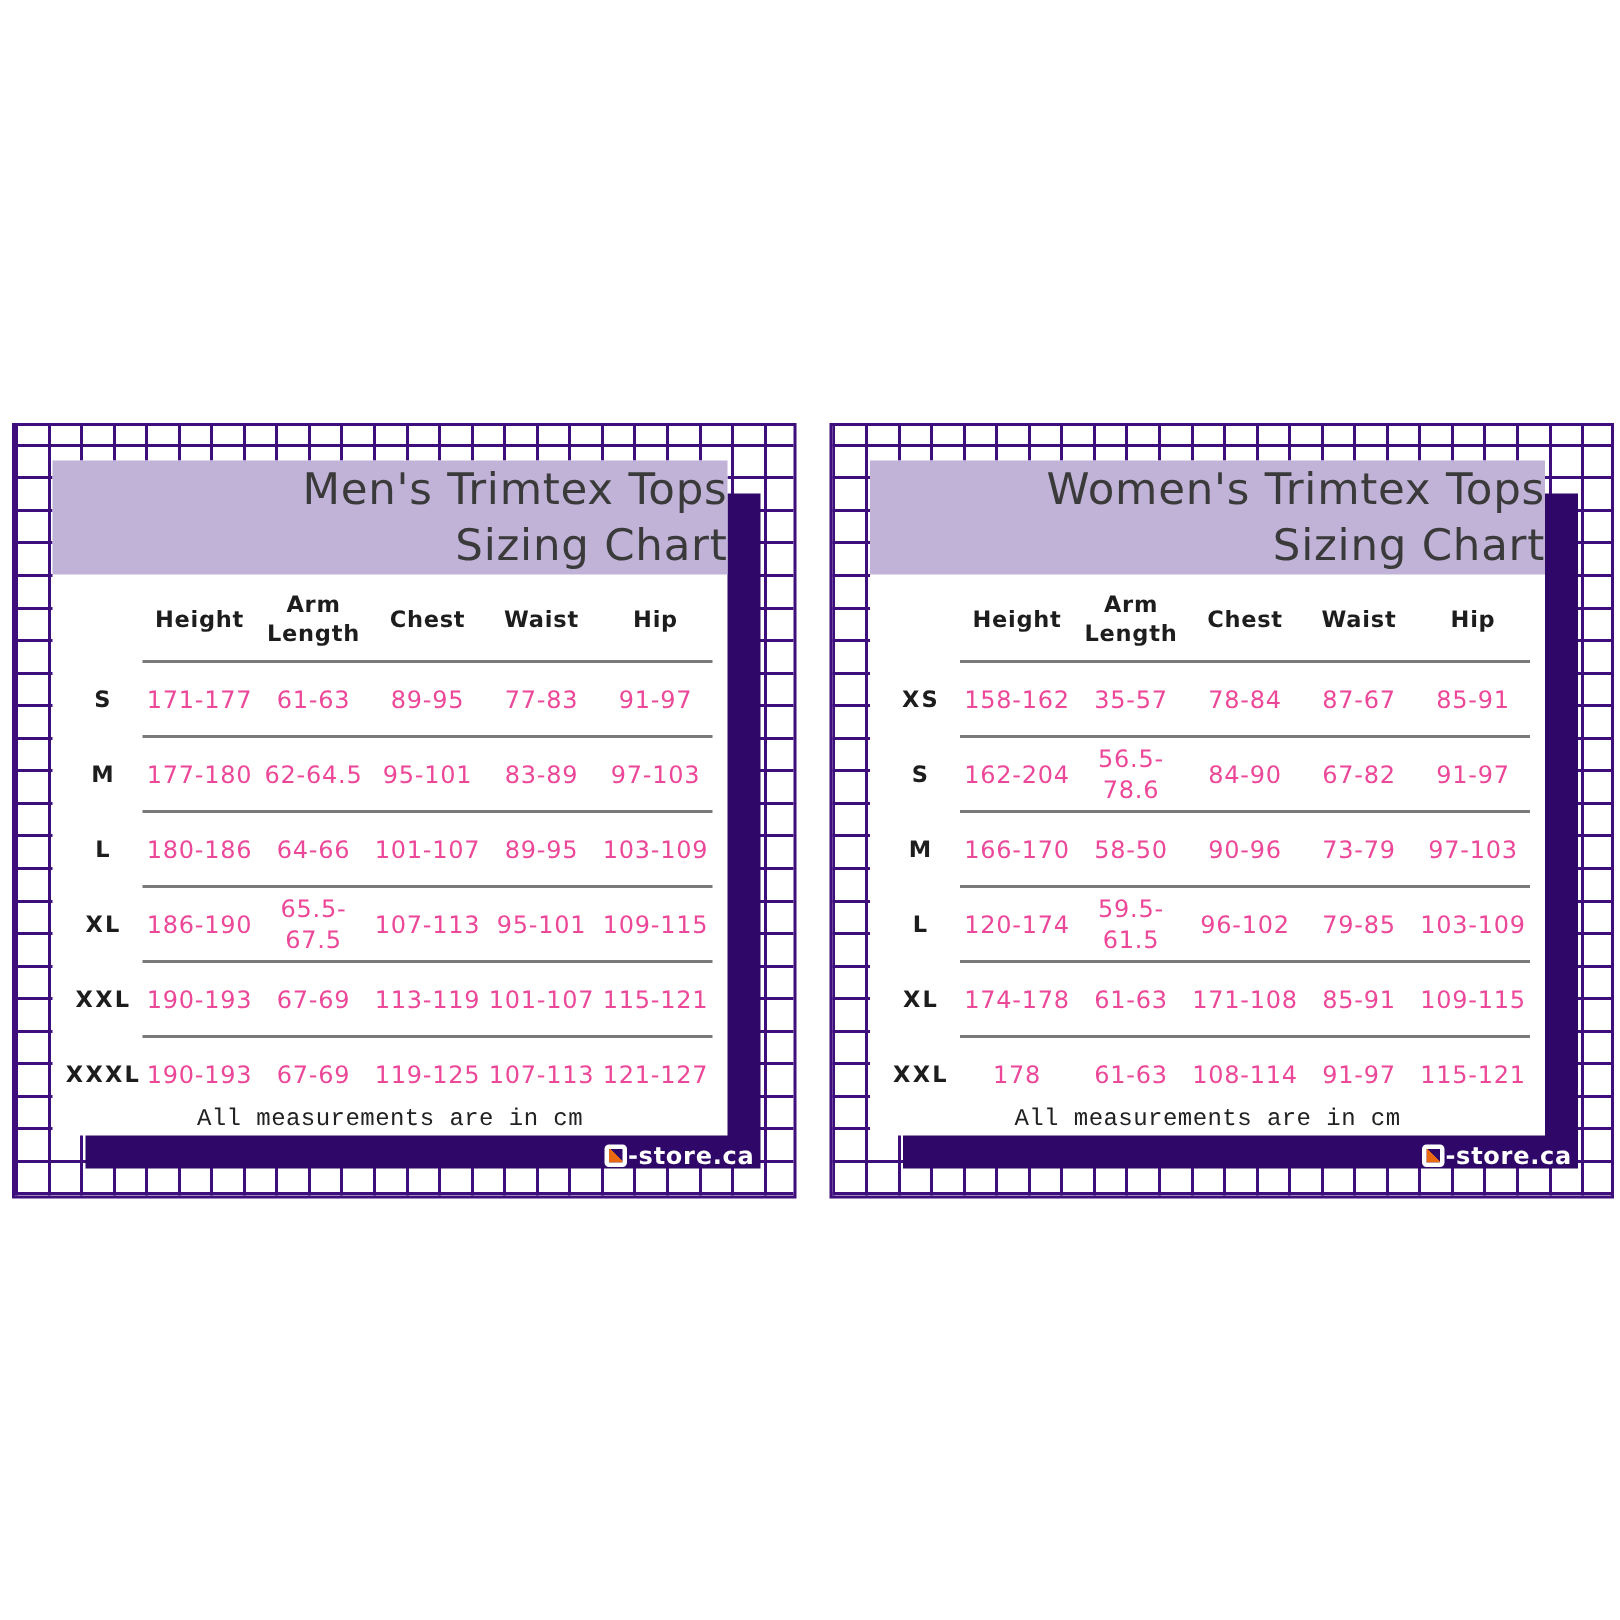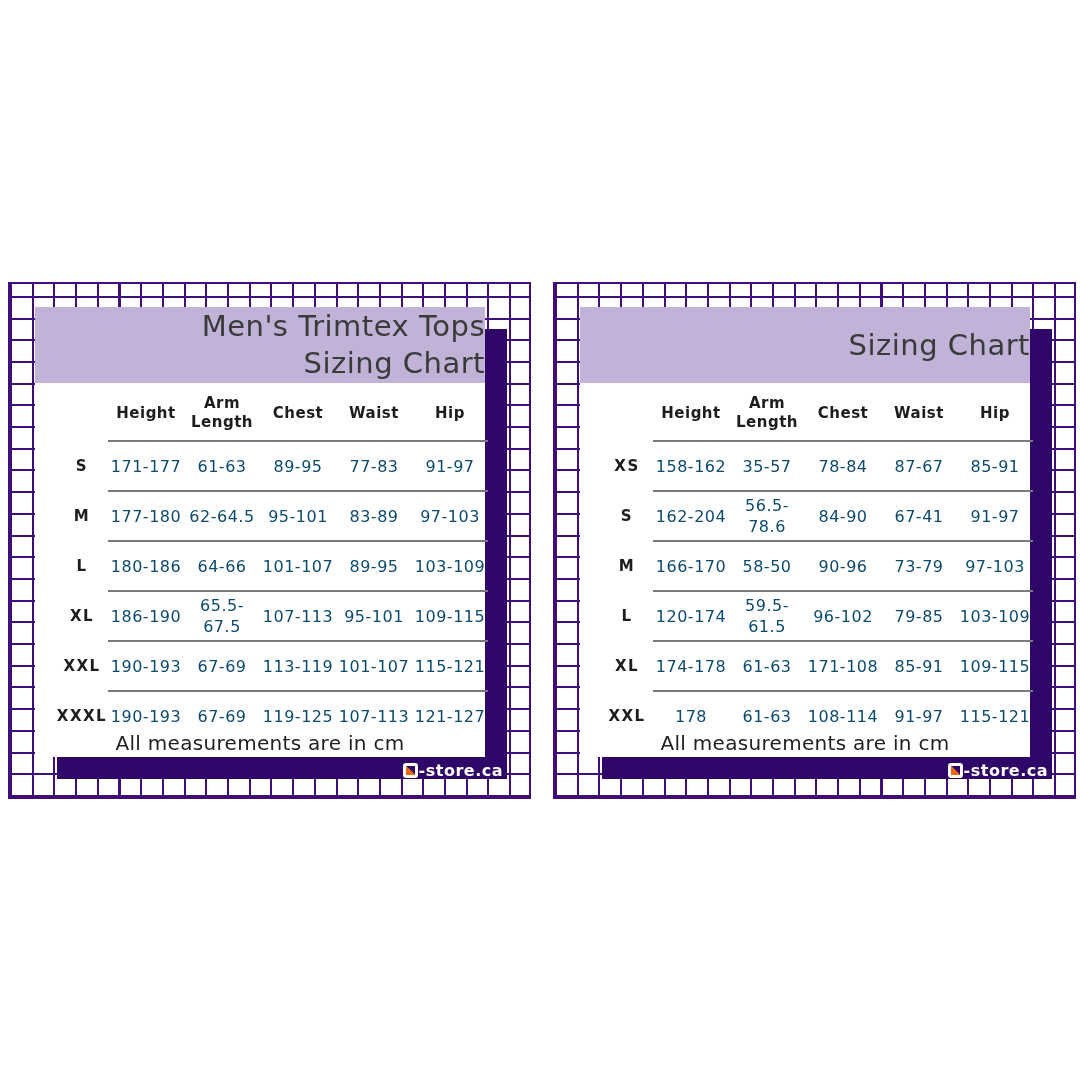--- a/index.html
+++ b/index.html
@@ -20,35 +20,35 @@
   }
   .panel.left{left:8px;}
   .panel.right{left:553px;}
   .shadow{position:absolute;left:47px;top:45px;width:450px;height:450px;background:var(--shadow);}
   .content{position:absolute;left:25px;top:23px;width:450px;height:450px;background:#ffffff;}
   .chart-header{
     height:76px;background:var(--lav);display:flex;flex-direction:column;
     justify-content:center;text-align:right;color:var(--txt);
     font-size:29px;line-height:37px;letter-spacing:0.5px;
   }
-  .table{position:absolute;left:21px;top:78px;width:432px;}
+  .table{position:absolute;left:8px;top:78px;width:432px;}
   .grid6{display:grid;grid-template-columns:52px 76px 76px 76px 76px 76px;align-items:center;}
   .thead{height:56px;}
   .thead .cell{
     font-weight:bold;font-size:15px;text-align:center;color:#1d1d1d;
     letter-spacing:0.5px;line-height:19px;
   }
   .trow{height:50px;position:relative;}
   .trow::before{content:"";position:absolute;left:52px;right:0;top:-1px;height:2px;background:var(--rule);}
   .cell{text-align:center;}
   .cell.size{font-weight:bold;font-size:15px;letter-spacing:1.5px;color:#1d1d1d;}
-  .cell.val{font-size:16px;letter-spacing:0.5px;line-height:21px;color:#0c4a6e;}
+  .cell.val{font-size:16px;letter-spacing:0.5px;line-height:21px;color:#ec4899;}
   .note{
     position:absolute;left:0;bottom:2px;width:100%;text-align:center;
-    font-size:20px;color:#222222;letter-spacing:0.3px;
+    font-size:16px;color:#222222;letter-spacing:0.3px;font-family:Liberation Mono, monospace;
   }
   .logo{
     position:absolute;top:477px;right:26px;height:18px;display:flex;align-items:center;
     color:#ffffff;font-weight:bold;font-size:16px;letter-spacing:0.5px;
   }
   .flag{
     display:inline-block;width:9px;height:9px;border:3px solid #ffffff;border-radius:3px;
     margin-right:1px;background:linear-gradient(225deg, var(--shadow) 0 45%, var(--orange) 45% 100%);
   }
 </style>
@@ -127,20 +127,21 @@
   <div class="logo">
     <span class="flag"></span>
     <span>-store.ca</span>
   </div>
 </div>
 
 <div class="panel right">
   <div class="shadow"></div>
   <div class="content">
     <div class="chart-header">
+      <span>Women's Trimtex Tops</span>
       <span>Sizing Chart</span>
     </div>
     <div class="table">
       <div class="thead grid6">
         <span class="cell"></span>
         <span class="cell">Height</span>
         <span class="cell">Arm Length</span>
         <span class="cell">Chest</span>
         <span class="cell">Waist</span>
         <span class="cell">Hip</span>
@@ -152,21 +153,21 @@
             <span class="cell val">35-57</span>
             <span class="cell val">78-84</span>
             <span class="cell val">87-67</span>
             <span class="cell val">85-91</span>
           </div>
           <div class="trow grid6">
             <span class="cell size">S</span>
             <span class="cell val">162-204</span>
             <span class="cell val">56.5-78.6</span>
             <span class="cell val">84-90</span>
-            <span class="cell val">67-41</span>
+            <span class="cell val">67-82</span>
             <span class="cell val">91-97</span>
           </div>
           <div class="trow grid6">
             <span class="cell size">M</span>
             <span class="cell val">166-170</span>
             <span class="cell val">58-50</span>
             <span class="cell val">90-96</span>
             <span class="cell val">73-79</span>
             <span class="cell val">97-103</span>
           </div>

